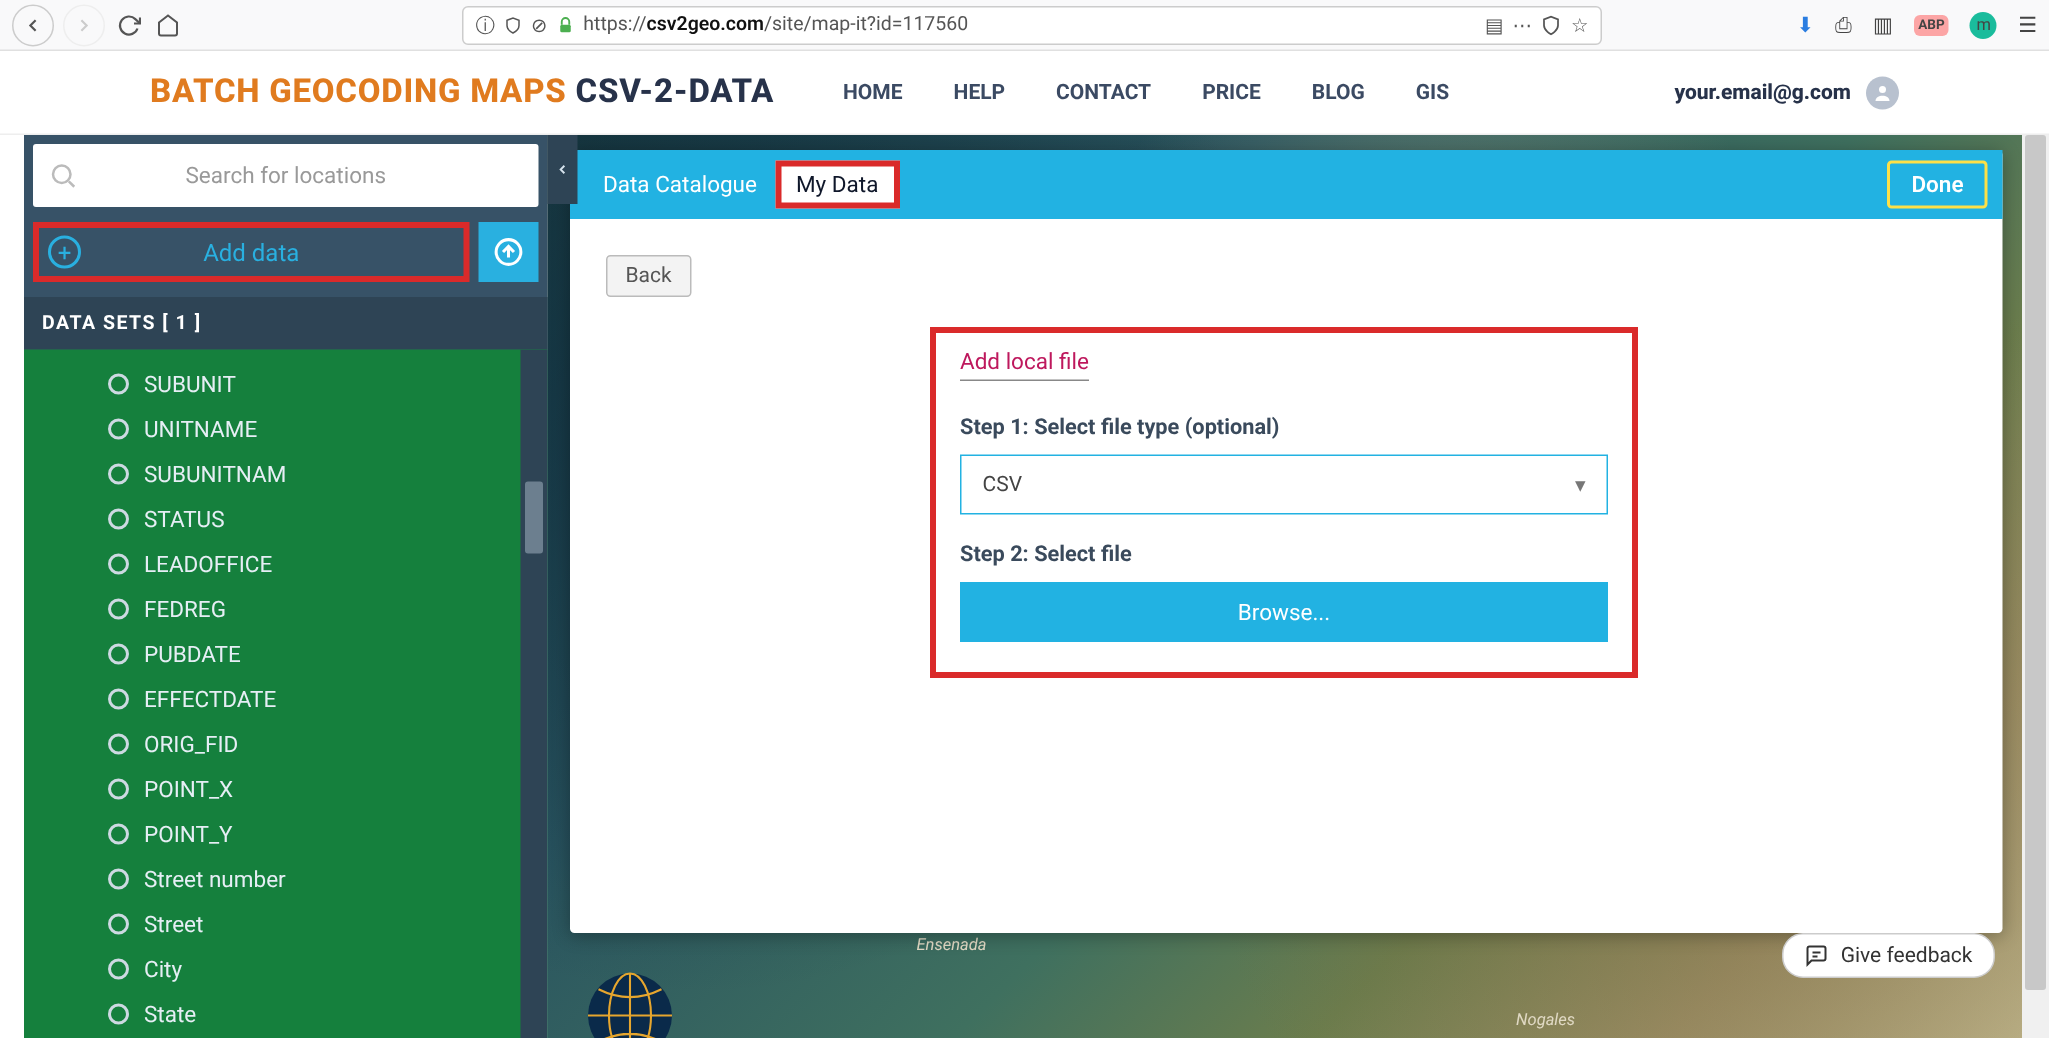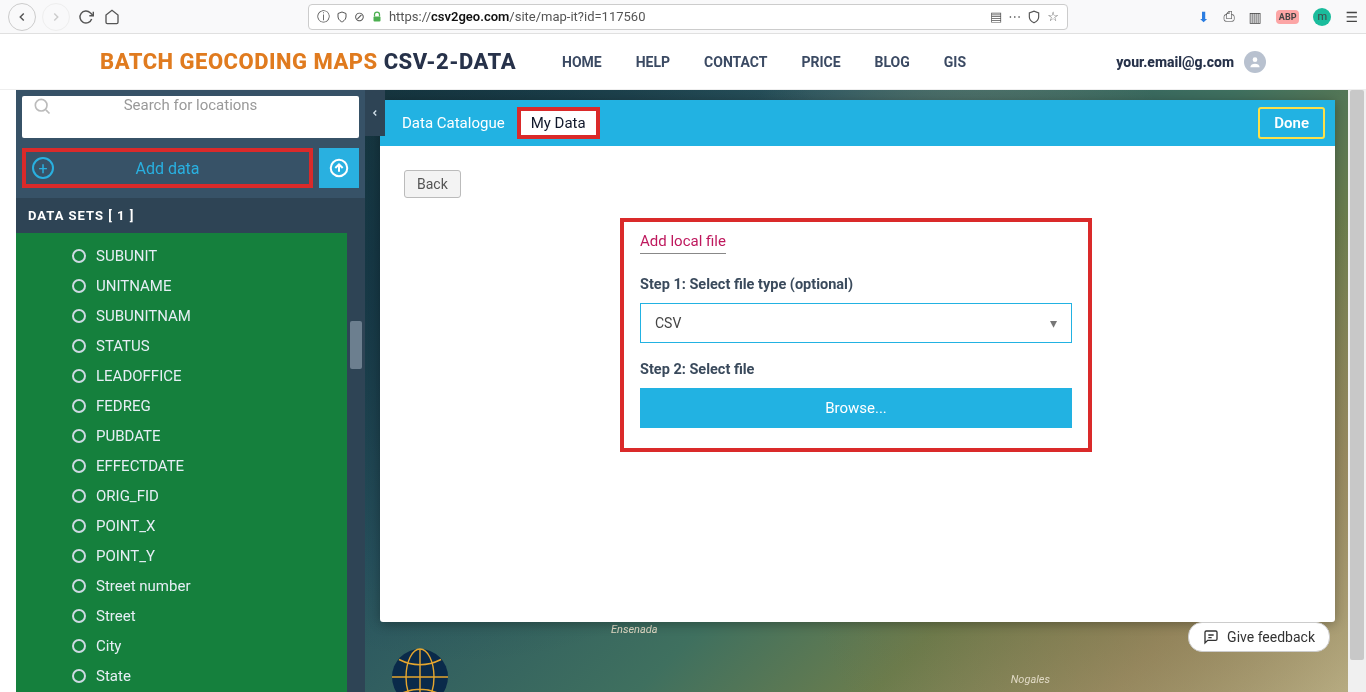--- a/index.html
+++ b/index.html
@@ -24,21 +24,21 @@
   .logo .orange { color: #e07b1f; }
   .logo .navy { color: #27324a; }
   .nav { display: flex; gap: 34px; margin-left: 46px; }
   .nav a { color: #3b4a63; font-weight: 700; font-size: 14px; text-decoration: none; }
   .user-area { margin-left: auto; display: flex; align-items: center; gap: 10px; color: #27324a; font-weight: 800; }
   .avatar { width: 22px; height: 22px; border-radius: 50%; background: #b8c1cf; display: flex; align-items: center; justify-content: center; }
 
   
   .app { position: absolute; top: 90px; left: 16px; right: 16px; bottom: 0; display: flex; }
   .sidebar { width: 349px; background: #375267; color: #e6eef5; position: relative; display: flex; flex-direction: column; }
-  .search-box { margin: 6px 6px 0 6px; height: 42px; background: #fff; border-radius: 2px; display: flex; align-items: flex-start; justify-content: center; color: #888; position: relative; }
+  .search-box { margin: 6px 6px 0 6px; height: 42px; background: #fff; border-radius: 2px; display: flex; align-items: center; justify-content: center; color: #888; position: relative; }
   .search-icon { position: absolute; left: 10px; }
   .search-placeholder { color: #999; font-size: 15px; }
   .add-row { margin: 10px 6px 0 6px; height: 40px; display: flex; gap: 6px; }
   .add-data-btn { flex: 1; background: #375267; border: 4px solid #da2a2a; display: flex; align-items: center; justify-content: center; color: #29b0e0; font-size: 16px; position: relative; }
   .plus-circle { position:absolute; left:6px; width:22px; height:22px; border:2px solid #29b0e0; border-radius:50%; display:flex; align-items:center; justify-content:center; color:#29b0e0; font-size:16px; }
   .upload-btn { width: 40px; background: #29b0e0; display: flex; align-items: center; justify-content: center; color:#fff; }
   .datasets-header { margin-top: 10px; padding: 10px 12px; background: #2e4455; color: #fff; font-weight: 700; letter-spacing: 1px; font-size: 13px; }
   .ds-list { flex:1; overflow-y: hidden; background:#15803d; padding: 8px 0 8px 56px; position:relative; }
   .ds-item { display:flex; align-items:center; gap:10px; padding:6px 0; color:#e6eef5; font-size:15px; }
   .radio { width:14px; height:14px; border:2px solid #cdd9e2; border-radius:50%; flex-shrink:0; }

